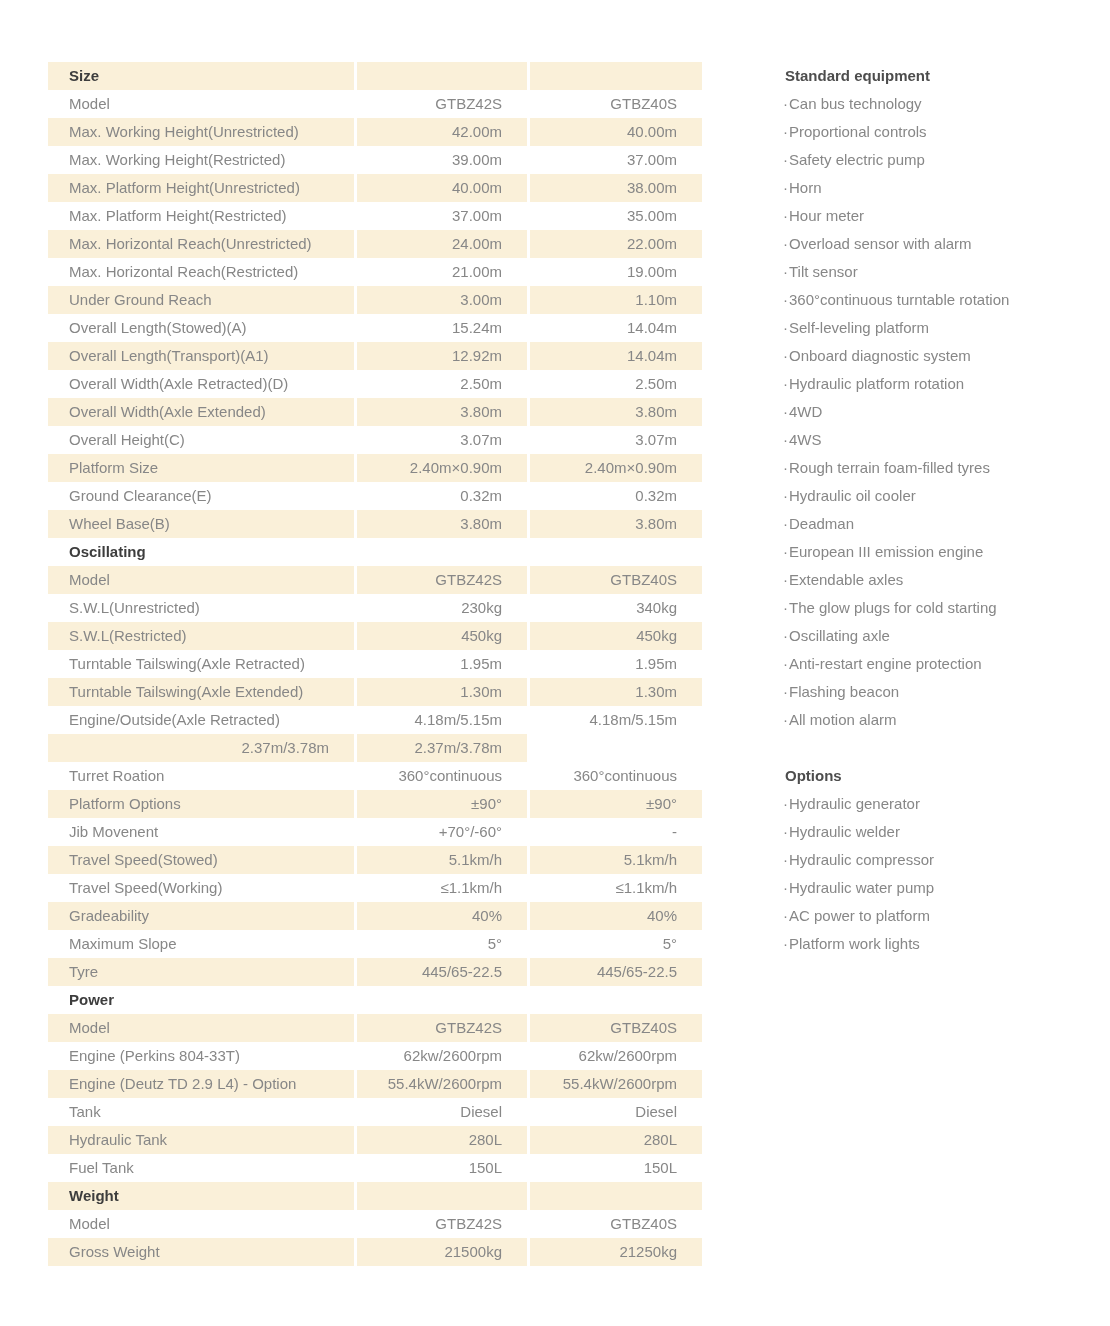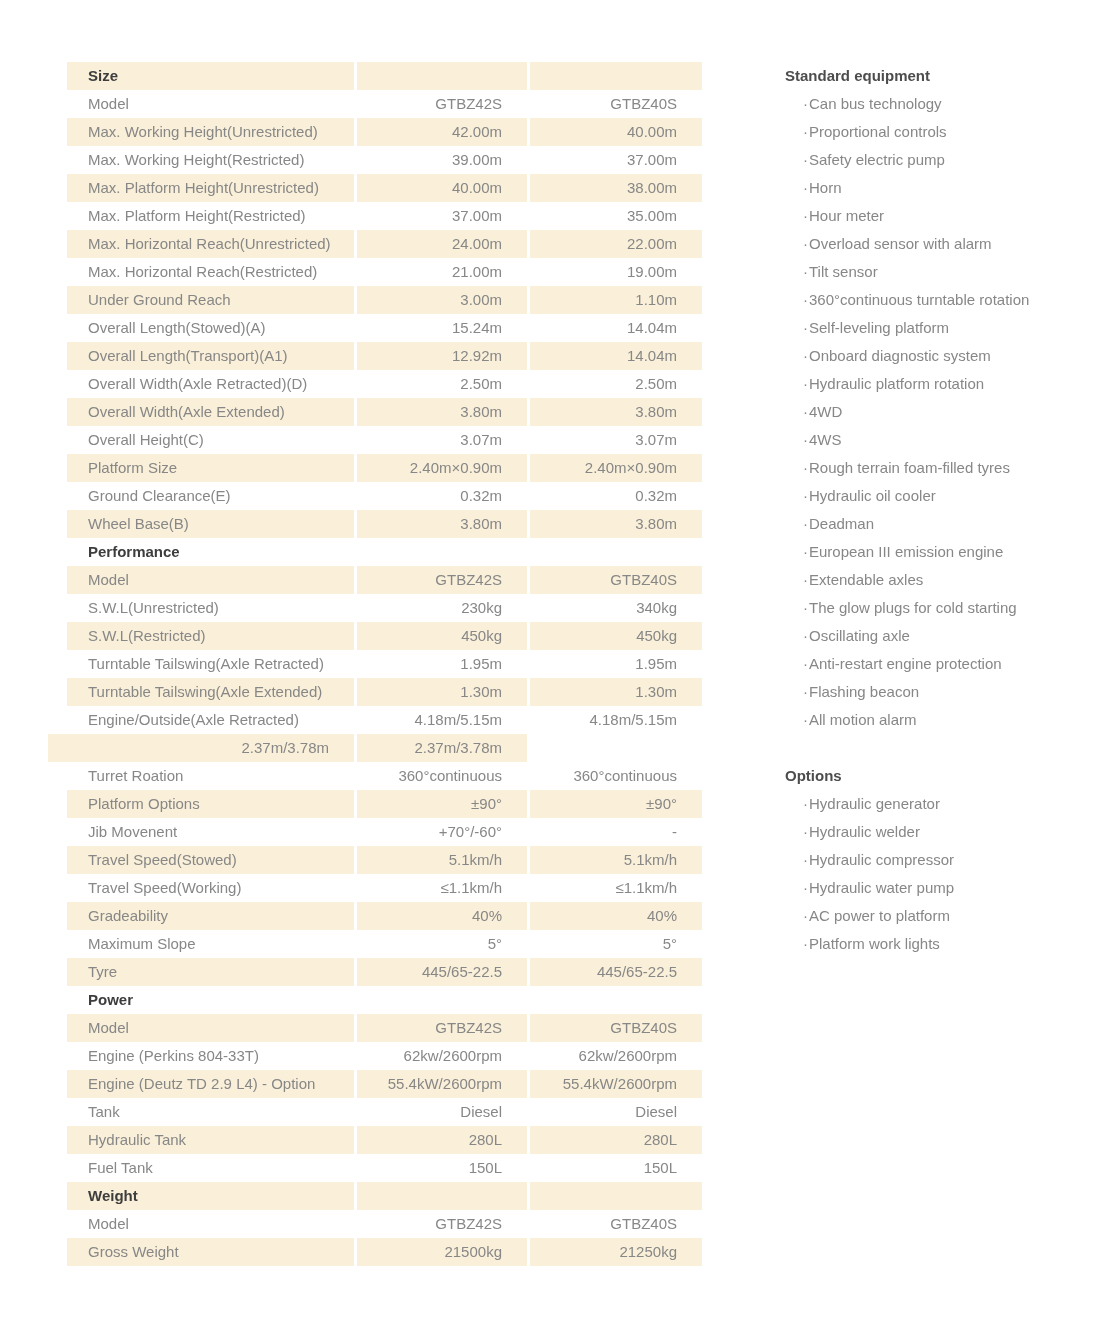--- a/index.html
+++ b/index.html
@@ -5,27 +5,27 @@
   * { margin:0; padding:0; box-sizing:border-box; }
   html,body { width:1110px; height:1326px; background:#ffffff;
     font-family:"Liberation Sans", sans-serif; position:relative; overflow:hidden; }
 
   
   #spec-table { position:absolute; left:48px; top:62px; width:654px; }
   .row { display:grid; grid-template-columns:306px 170px 172px; column-gap:3px; height:28px; }
   .row > div { background:#ffffff; height:28px; line-height:28px; font-size:15px;
     color:#878787; white-space:nowrap; overflow:hidden; }
   .row.shaded > div { background:#faf0d9; }
-  .cell-label { padding-left:21px; text-align:left;margin-left:19px; }
+  .cell-label { padding-left:21px; text-align:left; }
   .cell-val { text-align:right; padding-right:25px; }
   .row.section-header .cell-label { font-weight:bold; color:#3d3d3d; }
 
   
   #equipment-panel { position:absolute; left:783px; top:62px; width:315px; }
-  .rp-line { height:28px; line-height:28px; font-size:15px; color:#878787; white-space:nowrap;margin-left:20px; }
+  .rp-line { height:28px; line-height:28px; font-size:15px; color:#878787; white-space:nowrap; }
   .rp-heading { height:28px; line-height:28px; font-size:15px; font-weight:bold;
     color:#4d4d4d; white-space:nowrap; padding-left:2px; }
   .rp-spacer { height:28px; }
   .bullet { margin-right:1px; }
 </style>
 </head>
 <body>
 
 <div id="spec-table">
     <div class="row shaded section-header">
@@ -107,21 +107,21 @@
       <div class="cell-label">Ground Clearance(E)</div>
       <div class="cell-val">0.32m</div>
       <div class="cell-val">0.32m</div>
     </div>
     <div class="row shaded">
       <div class="cell-label">Wheel Base(B)</div>
       <div class="cell-val">3.80m</div>
       <div class="cell-val">3.80m</div>
     </div>
     <div class="row section-header">
-      <div class="cell-label">Performance</div>
+      <div class="cell-label">Oscillating</div>
       <div class="cell-val"></div>
       <div class="cell-val"></div>
     </div>
     <div class="row shaded">
       <div class="cell-label">Model</div>
       <div class="cell-val">GTBZ42S</div>
       <div class="cell-val">GTBZ40S</div>
     </div>
     <div class="row">
       <div class="cell-label">S.W.L(Unrestricted)</div>

